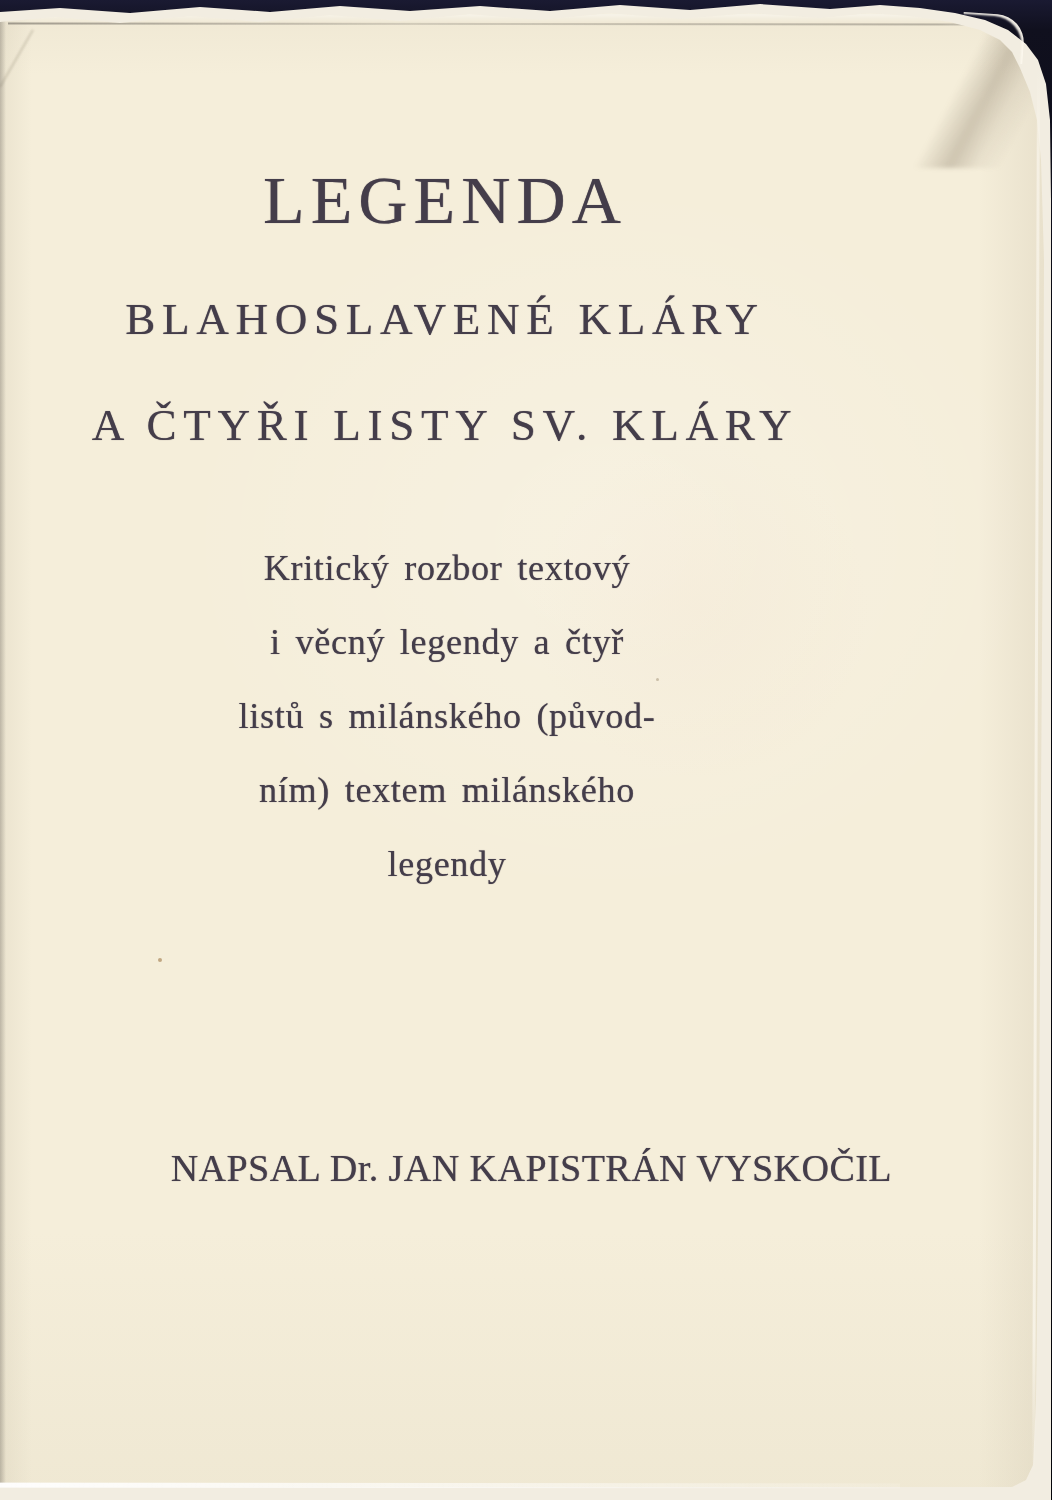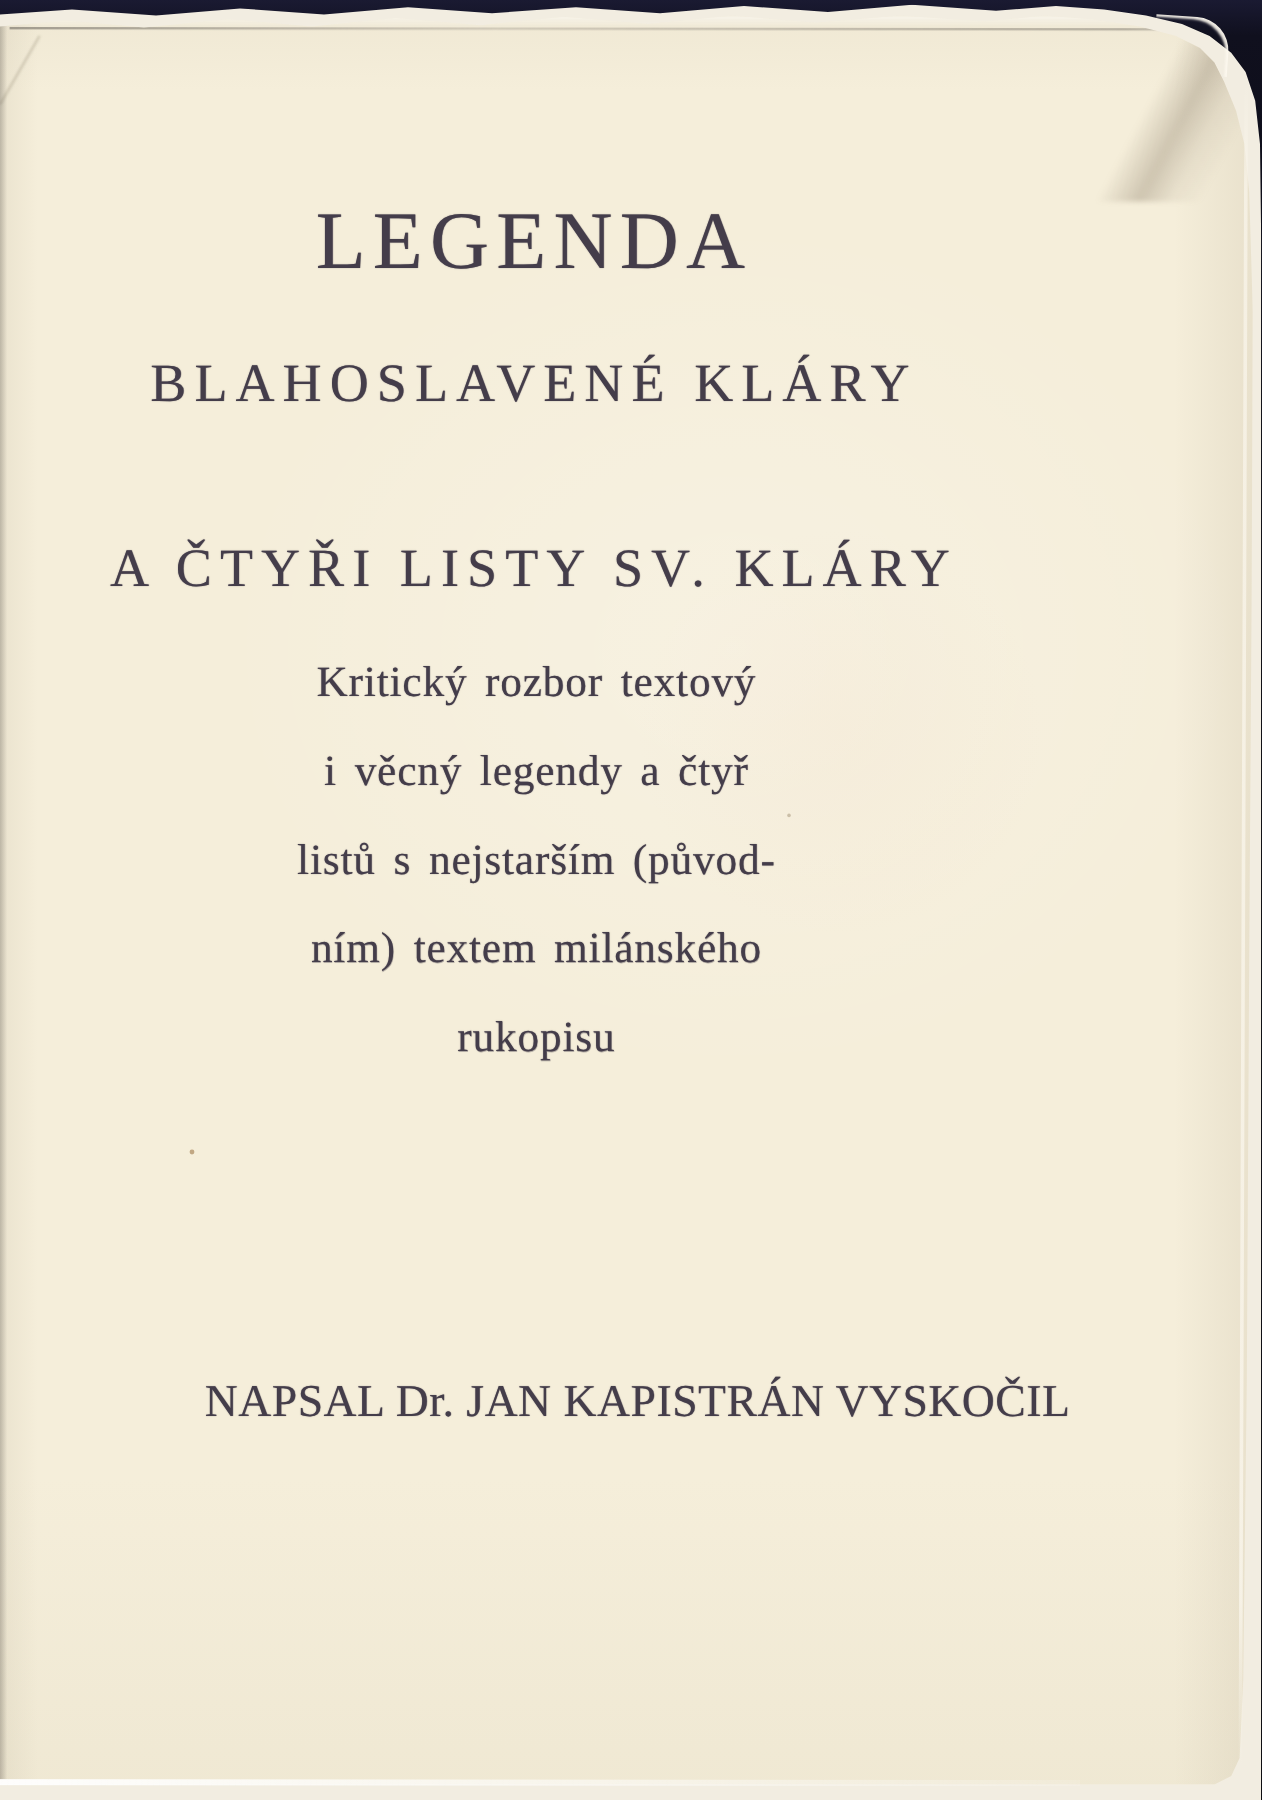--- a/index.html
+++ b/index.html
@@ -105,21 +105,21 @@
     left: 0; width: 890px; top: 166px;
     font-size: 68px; line-height: 1; letter-spacing: .09em;
     text-align: center;
   }
   .subtitle {
     left: 0; width: 890px;
     font-size: 45px; line-height: 1; letter-spacing: .15em;
     text-align: center;
   }
   .subtitle-1 { top: 297px; }
-  .subtitle-2 { top: 403px; margin-top: 48px; }
+  .subtitle-2 { top: 403px; }
   .annotation {
     left: 2px; width: 890px; top: 531px;
     font-size: 36px; line-height: 74px;
     letter-spacing: .02em; word-spacing: .14em;
     text-align: center;
   }
   .author {
     left: 2px; width: 890px; top: 1149px;
     font-size: 38px; line-height: 1; letter-spacing: .012em;
     text-align: right;
@@ -147,20 +147,20 @@
   <div class="right-edge-highlight"></div>
   <div class="bottom-edge-highlight"></div>
 
   <div class="text-layer">
     <h1 class="title">LEGENDA</h1>
     <div class="subtitle subtitle-1">BLAHOSLAVENÉ KLÁRY</div>
     <div class="subtitle subtitle-2">A ČTYŘI LISTY SV. KLÁRY</div>
     <div class="annotation">
       <div>Kritický rozbor textový</div>
       <div>i věcný legendy a čtyř</div>
-      <div>listů s nejstarším (původ-</div>
+      <div>listů s milánského (původ-</div>
       <div>ním) textem milánského</div>
-      <div>rukopisu</div>
+      <div>legendy</div>
     </div>
     <div class="author">NAPSAL Dr. JAN KAPISTRÁN VYSKOČIL</div>
   </div>
 
 </div>
 
 </body></html>

